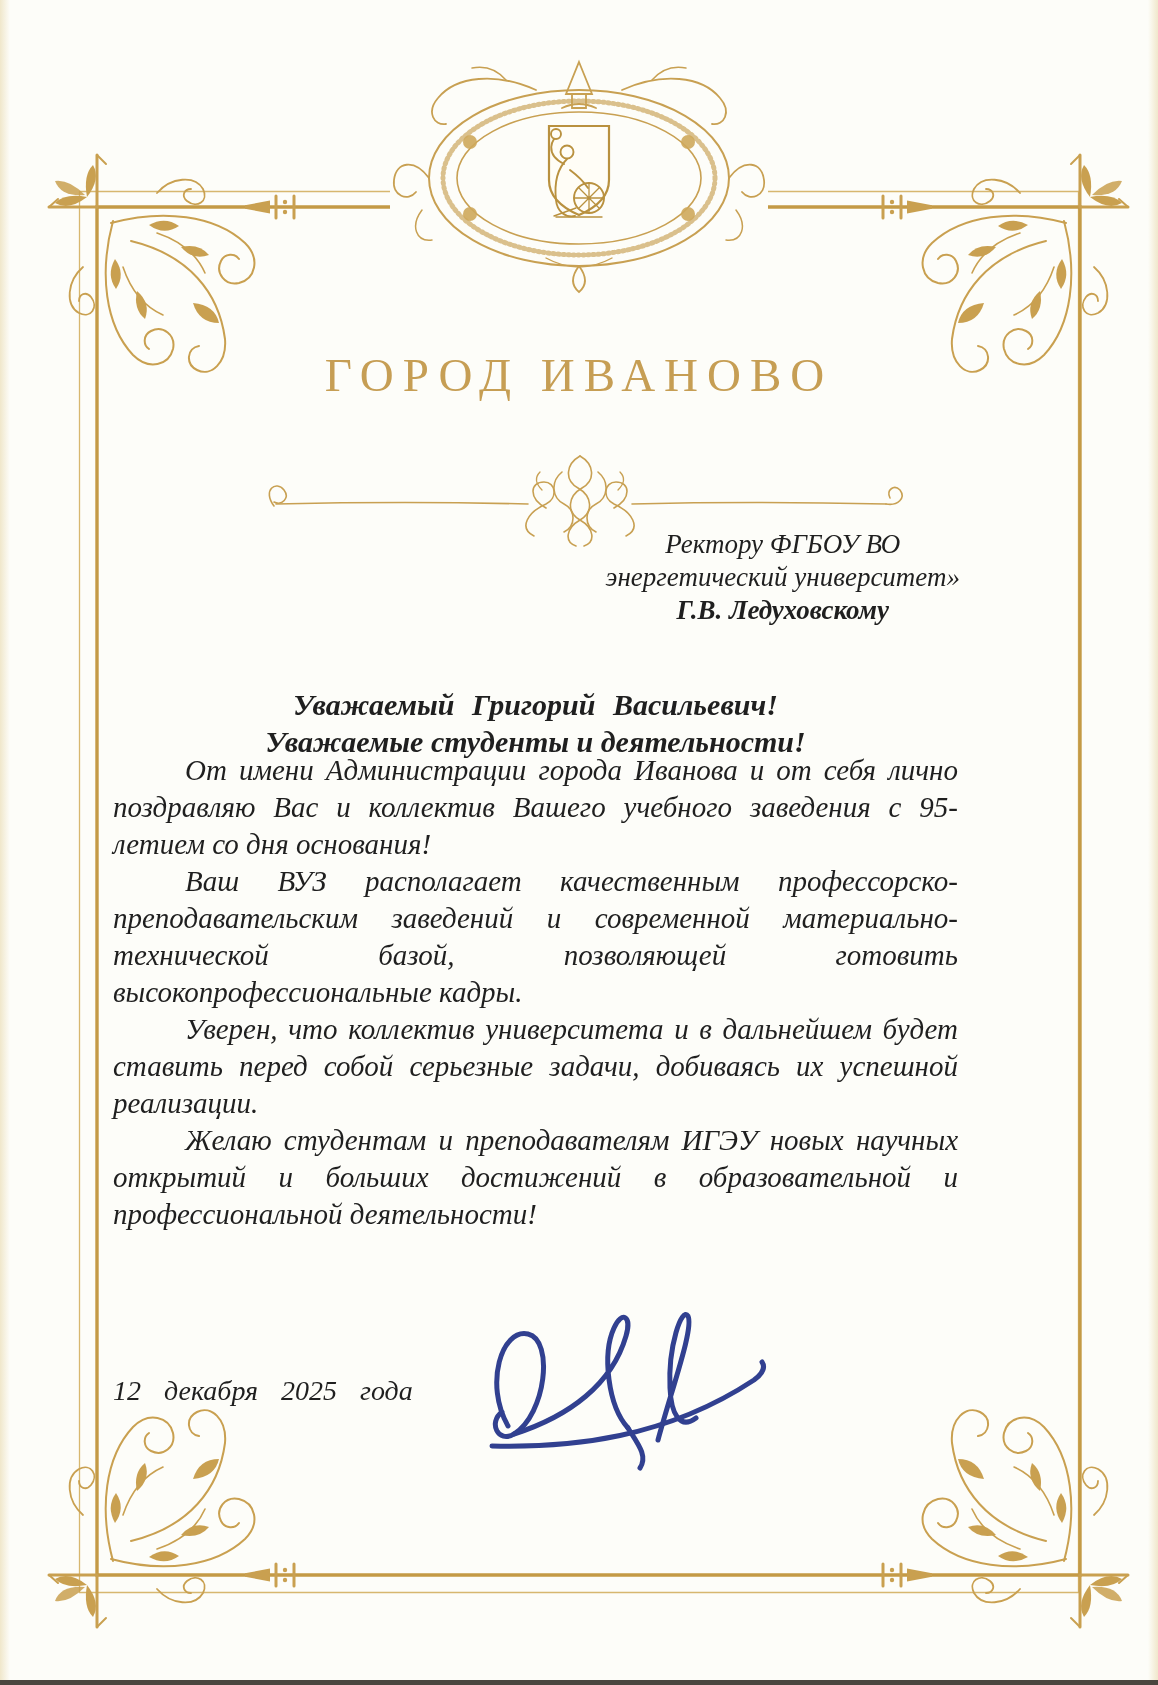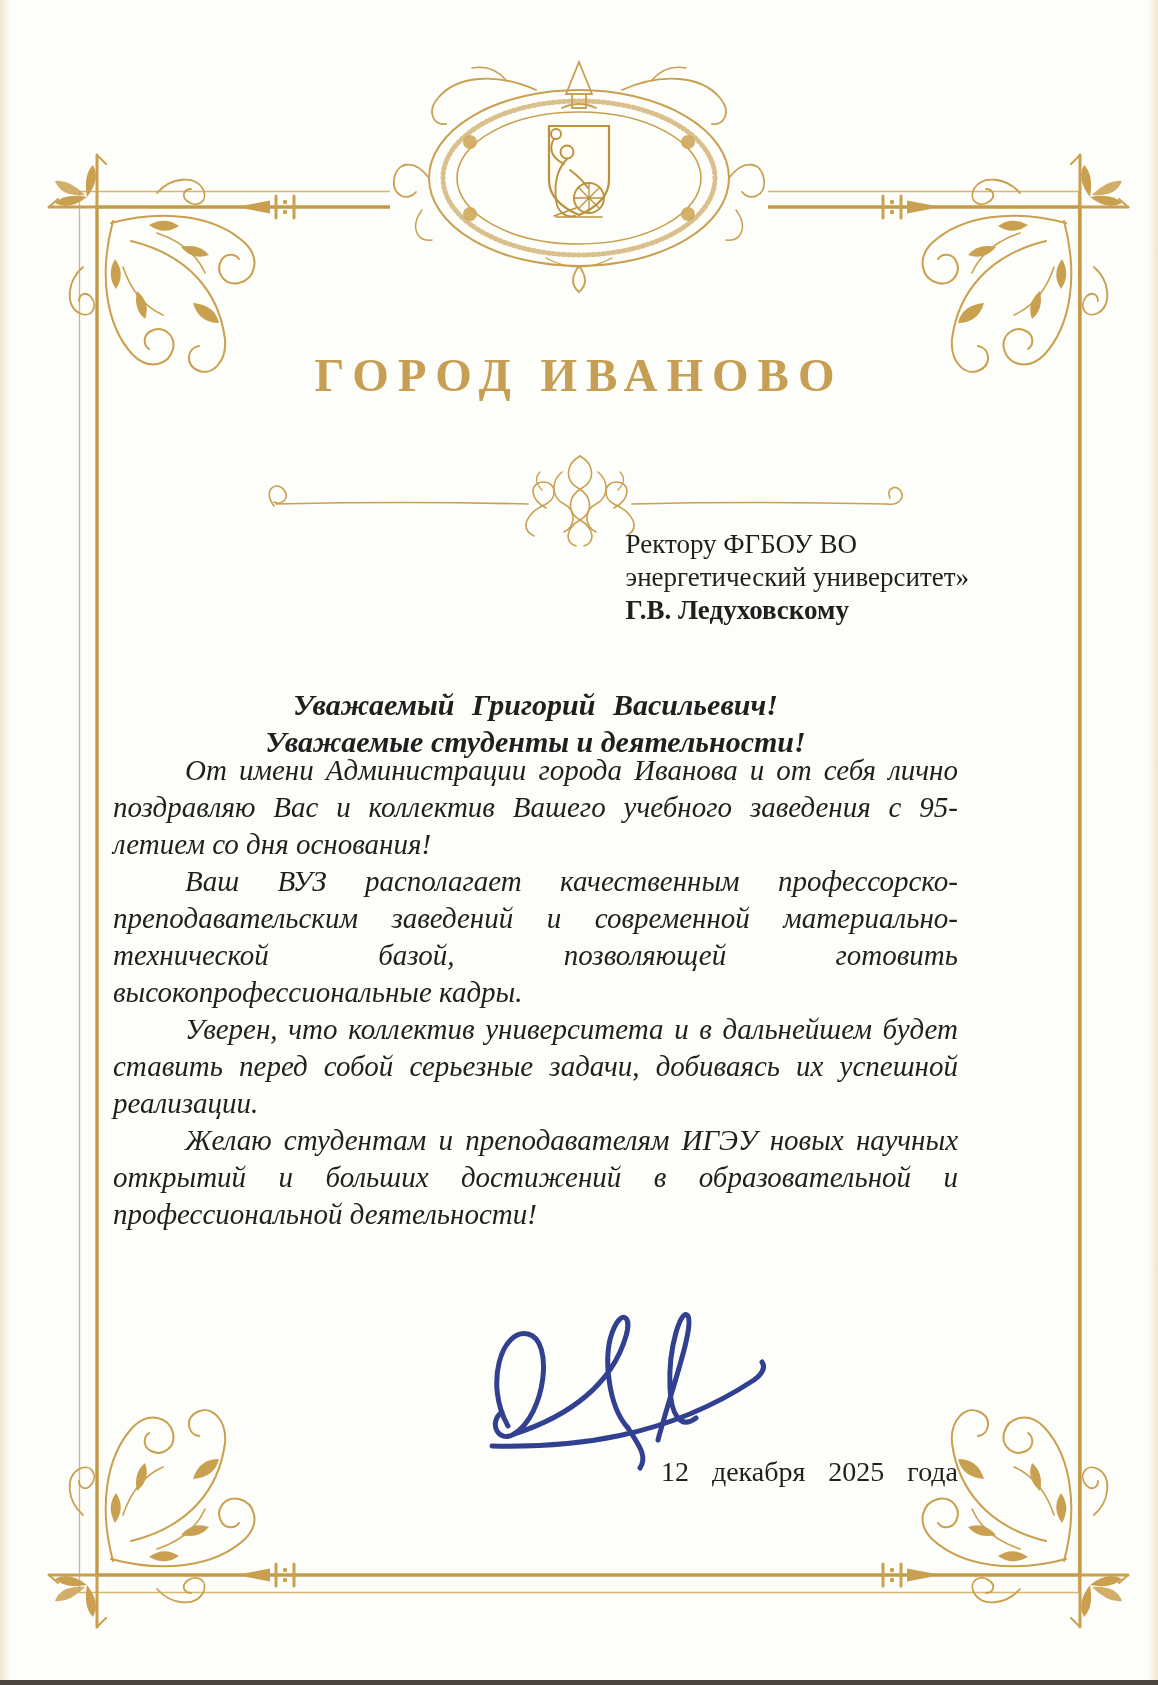--- a/index.html
+++ b/index.html
@@ -18,25 +18,25 @@
     background:linear-gradient(270deg,#f0e7cb,rgba(253,253,249,0));}
   .edge-bottom{position:absolute;left:0;bottom:0;width:100%;height:5px;background:#4a463f;}
 
   .border-frame{position:absolute;left:0;top:0;width:1158px;height:1685px;}
   .emblem{position:absolute;left:386px;top:50px;width:386px;height:244px;}
   .divider{position:absolute;left:246px;top:446px;width:668px;height:104px;}
 
   .doc-title{
     position:absolute;top:348px;left:0;width:1158px;
     text-align:center;font-size:47px;letter-spacing:9px;
-    color:#c69e54;font-weight:700;
+    color:#c69e54;font-weight:400;
   }
   .recipient{
-    position:absolute;top:528px;right:189px;
-    text-align:left;font-size:27px;line-height:33px;
+    position:absolute;top:528px;right:198px;
+    text-align:center;font-style:italic;font-size:27px;line-height:33px;
   }
   .recipient .name{font-weight:bold;}
   .salutation{
     position:absolute;top:670px;left:113px;width:845px;
     text-align:center;font-style:italic;font-weight:bold;
     font-size:30px;line-height:37px;
   }
   .salutation .line1{word-spacing:10px;margin-top:16px;}
   .body-text{
     position:absolute;top:752px;left:113px;width:845px;
@@ -44,22 +44,22 @@
     text-align:justify;text-align-last:left;
   }
   .body-text p{margin:0;text-indent:72px;}
   .sig-row{
     position:absolute;top:1368px;left:113px;width:845px;
     display:flex;justify-content:space-between;align-items:center;
     font-style:italic;font-size:27.5px;
   }
   .signature-image{position:absolute;left:462px;top:1288px;width:320px;height:190px;}
   .doc-date{
-    position:absolute;top:1456px;left:113px;width:845px;
-    text-align:right;font-size:28px;word-spacing:16px;
+    position:absolute;top:1375px;left:113px;width:845px;
+    text-align:left;font-style:italic;font-size:28px;word-spacing:16px;
   }
 </style>
 </head>
 <body>
 
 <div class="page">
 
   <div class="edge-left"></div>
   <div class="edge-right"></div>
 

